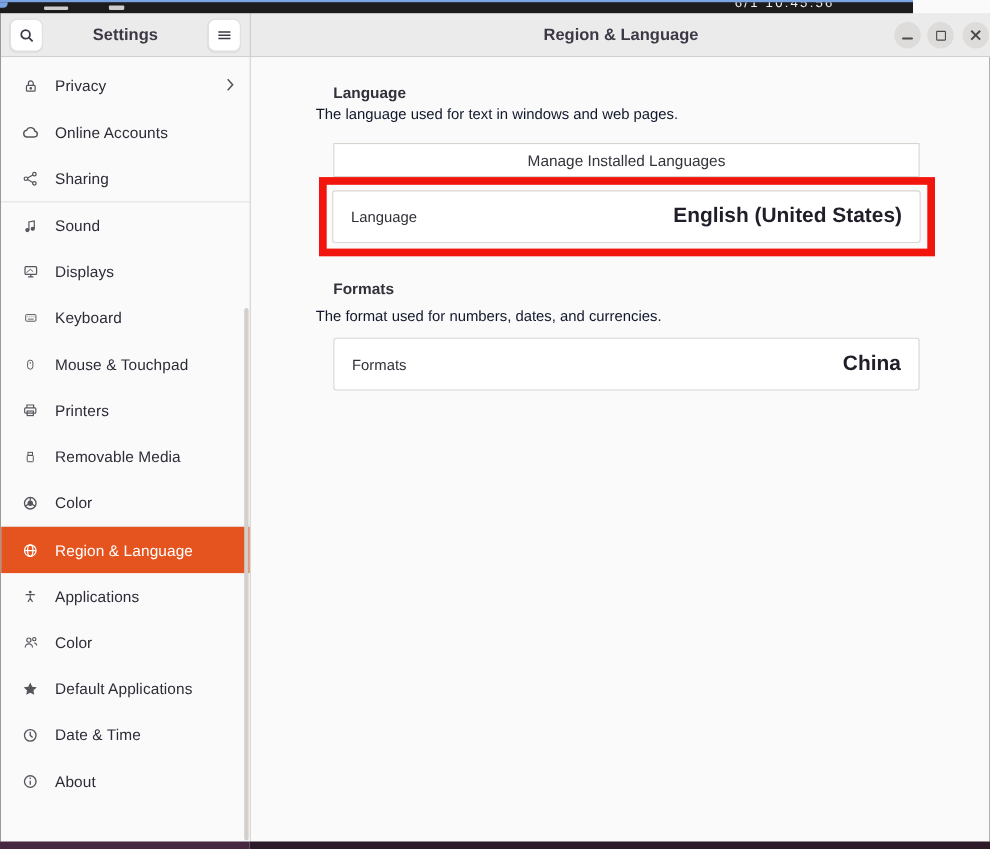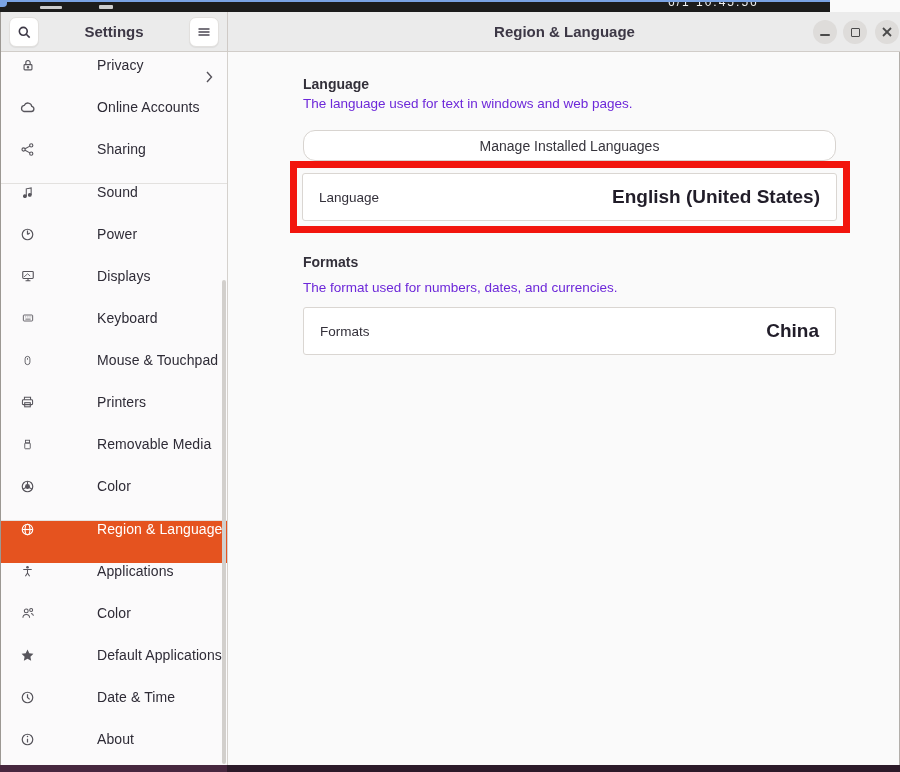--- a/index.html
+++ b/index.html
@@ -42,42 +42,42 @@
 
   .wc { position:absolute; top:8px; width:24px; height:24px; border-radius:50%;
     background:#dedcda; display:flex; align-items:center; justify-content:center; cursor:pointer; }
   .wc.min { right:63px; } .wc.max { right:33px; } .wc.close { right:1px; }
   .wc .bar { width:10px; height:2px; background:#4a4a4a; border-radius:1px; margin-top:6px; }
   .wc .sq { width:9px; height:9px; border:1.6px solid #4a4a4a; border-radius:1px; }
 
   
   .sidebar { position:absolute; left:0; top:40px; width:227px; bottom:0;
     background:#fbfafb; border-right:1px solid #d5d1cd; overflow:hidden; padding-top:5px; }
-  .side-item { position:relative; width:100%; height:42px; display:flex; 
-    padding-left:18px; cursor:pointer;gap:47px; }
+  .side-item { position:relative; width:100%; height:42px; display:flex; align-items:center;
+    padding-left:18px; cursor:pointer; }
   .side-item .sicon { width:17px; height:16px; margin-right:14px; display:flex;
     align-items:center; justify-content:center; color:#57555c; flex:0 0 17px; }
   .side-item .slabel { font-size:14px; color:#2e2b36; letter-spacing:.1px; }
   .side-item.selected { background:#E5531F; }
   .side-item.selected .slabel { color:#ffffff; }
   .side-item.selected .sicon { color:#ffffff; }
   .side-item .chev { position:absolute; right:14px; top:13px; color:#55525a; }
   .side-divider { height:1px; background:#e3e1df; margin:0; }
   .side-scrollbar { position:absolute; right:1px; top:228px; width:4px; height:484px;
     background:#d2cfcc; border-radius:2px; z-index:5; cursor:pointer; }
 
   
   .content { position:absolute; left:228px; top:40px; right:0; bottom:0; background:#fafafa; }
   .sec-heading { position:absolute; left:74px; font-size:14px; font-weight:bold; color:#33303a; }
-  .sec-sub { position:absolute; left:74px; font-size:13.5px; color:#6d28d9; }
+  .sec-sub { position:absolute; left:58px; font-size:13.5px; color:#0f172a; }
   .heading-language { top:24px; } .sub-language { top:44px; }
   .heading-formats { top:202px; } .sub-formats { top:228px; }
 
   .manage-btn { position:absolute; left:74px; top:78px; width:533px; height:31px;
-    background:#ffffff; border:1px solid #d8d4d0; border-radius:12px;
+    background:#ffffff; border:1px solid #d8d4d0; border-radius:0;
     font-size:14px; color:#36343c; display:flex; align-items:center; justify-content:center;
     cursor:pointer; }
 
   .annotation-box { position:absolute; left:61px; top:109px; width:560px; height:72px;
     border:7px solid #f2150d; }
 
   .pref-row { background:#ffffff; border:1px solid #dad6d2; border-radius:3px;
     display:flex; align-items:center; justify-content:space-between; padding:0 16px;
     cursor:pointer; }
   .pref-row .row-label { font-size:13.5px; color:#33303a; }
@@ -192,29 +192,20 @@
       <span class="sicon">
         <svg width="13" height="15" viewBox="0 0 16 16" fill="none" stroke="currentColor" stroke-width="1.3">
           <path d="M6.5 12.5 V3.5 l6-1.2 V11"></path>
             <circle cx="4.8" cy="12.5" r="1.7" fill="currentColor"></circle>
             <circle cx="10.8" cy="11" r="1.7" fill="currentColor"></circle>
         </svg>
       </span>
       <span class="slabel">Sound</span>
     </div>
 
-    <div class="side-item">
-      <span class="sicon">
-        <svg width="15" height="15" viewBox="0 0 16 16" fill="none" stroke="currentColor" stroke-width="1.3">
-          <circle cx="8" cy="8" r="5.6"></circle>
-            <path d="M8 8 V3.6 M8 8 l2.4 -1.6"></path>
-        </svg>
-      </span>
-      <span class="slabel">Power</span>
-    </div>
 
     <div class="side-item">
       <span class="sicon">
         <svg width="16" height="14" viewBox="0 0 16 16" fill="none" stroke="currentColor" stroke-width="1.3">
           <rect x="2" y="2.8" width="12" height="8" rx="1"></rect>
             <path d="M8 10.8 v2.4 M5.2 13.4 h5.6"></path>
             <path d="M3.5 9 l4 -3.5 3 2.5" stroke-width="1"></path>
         </svg>
       </span>
       <span class="slabel">Displays</span>

